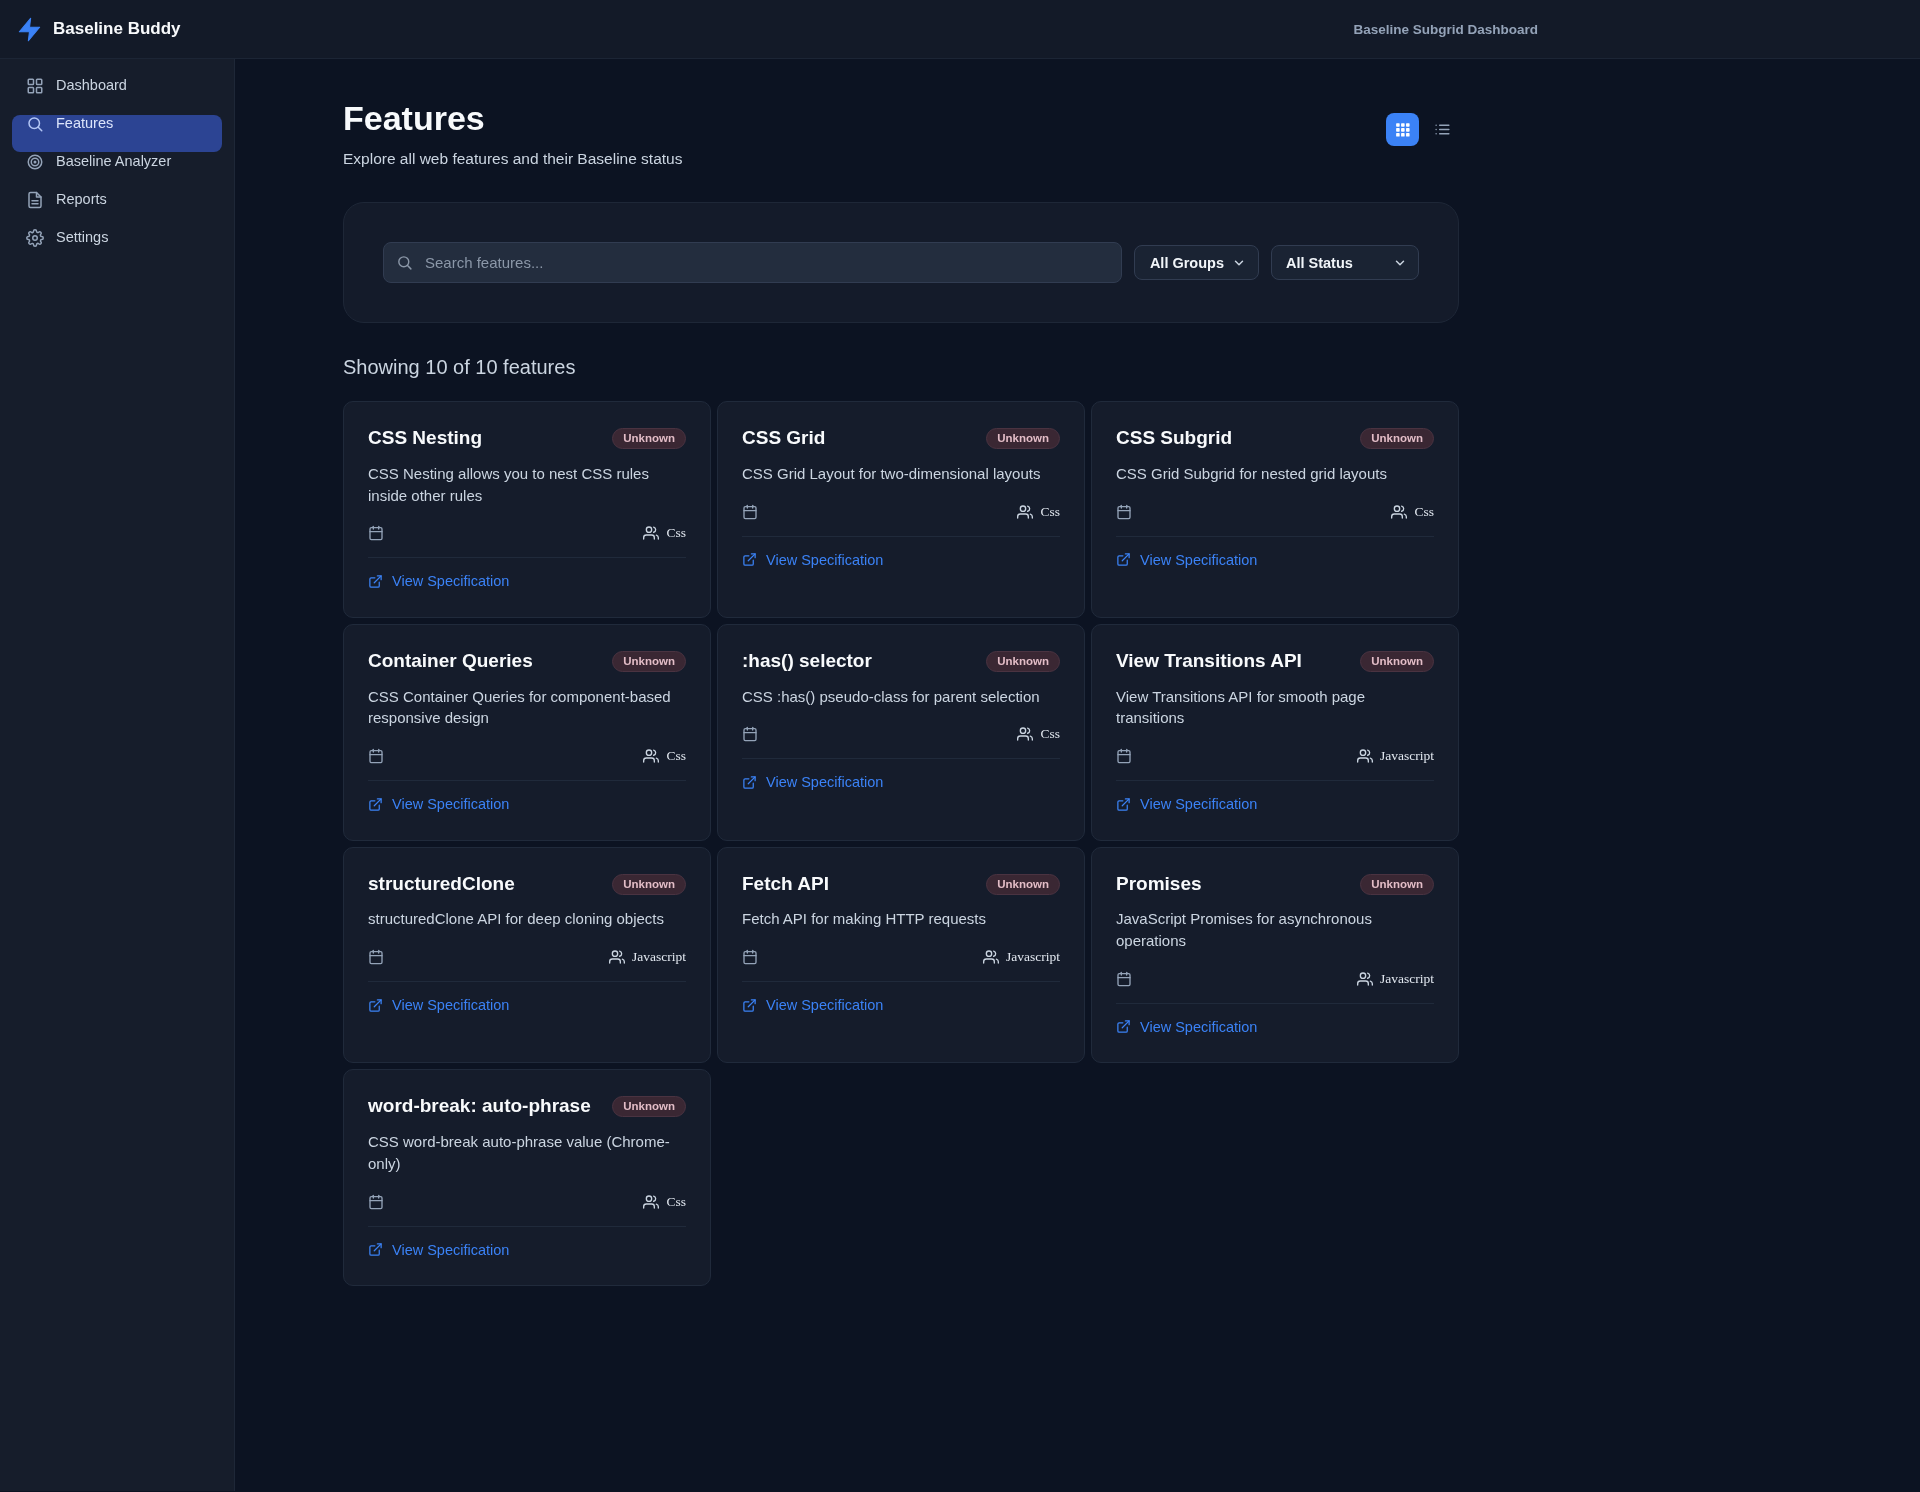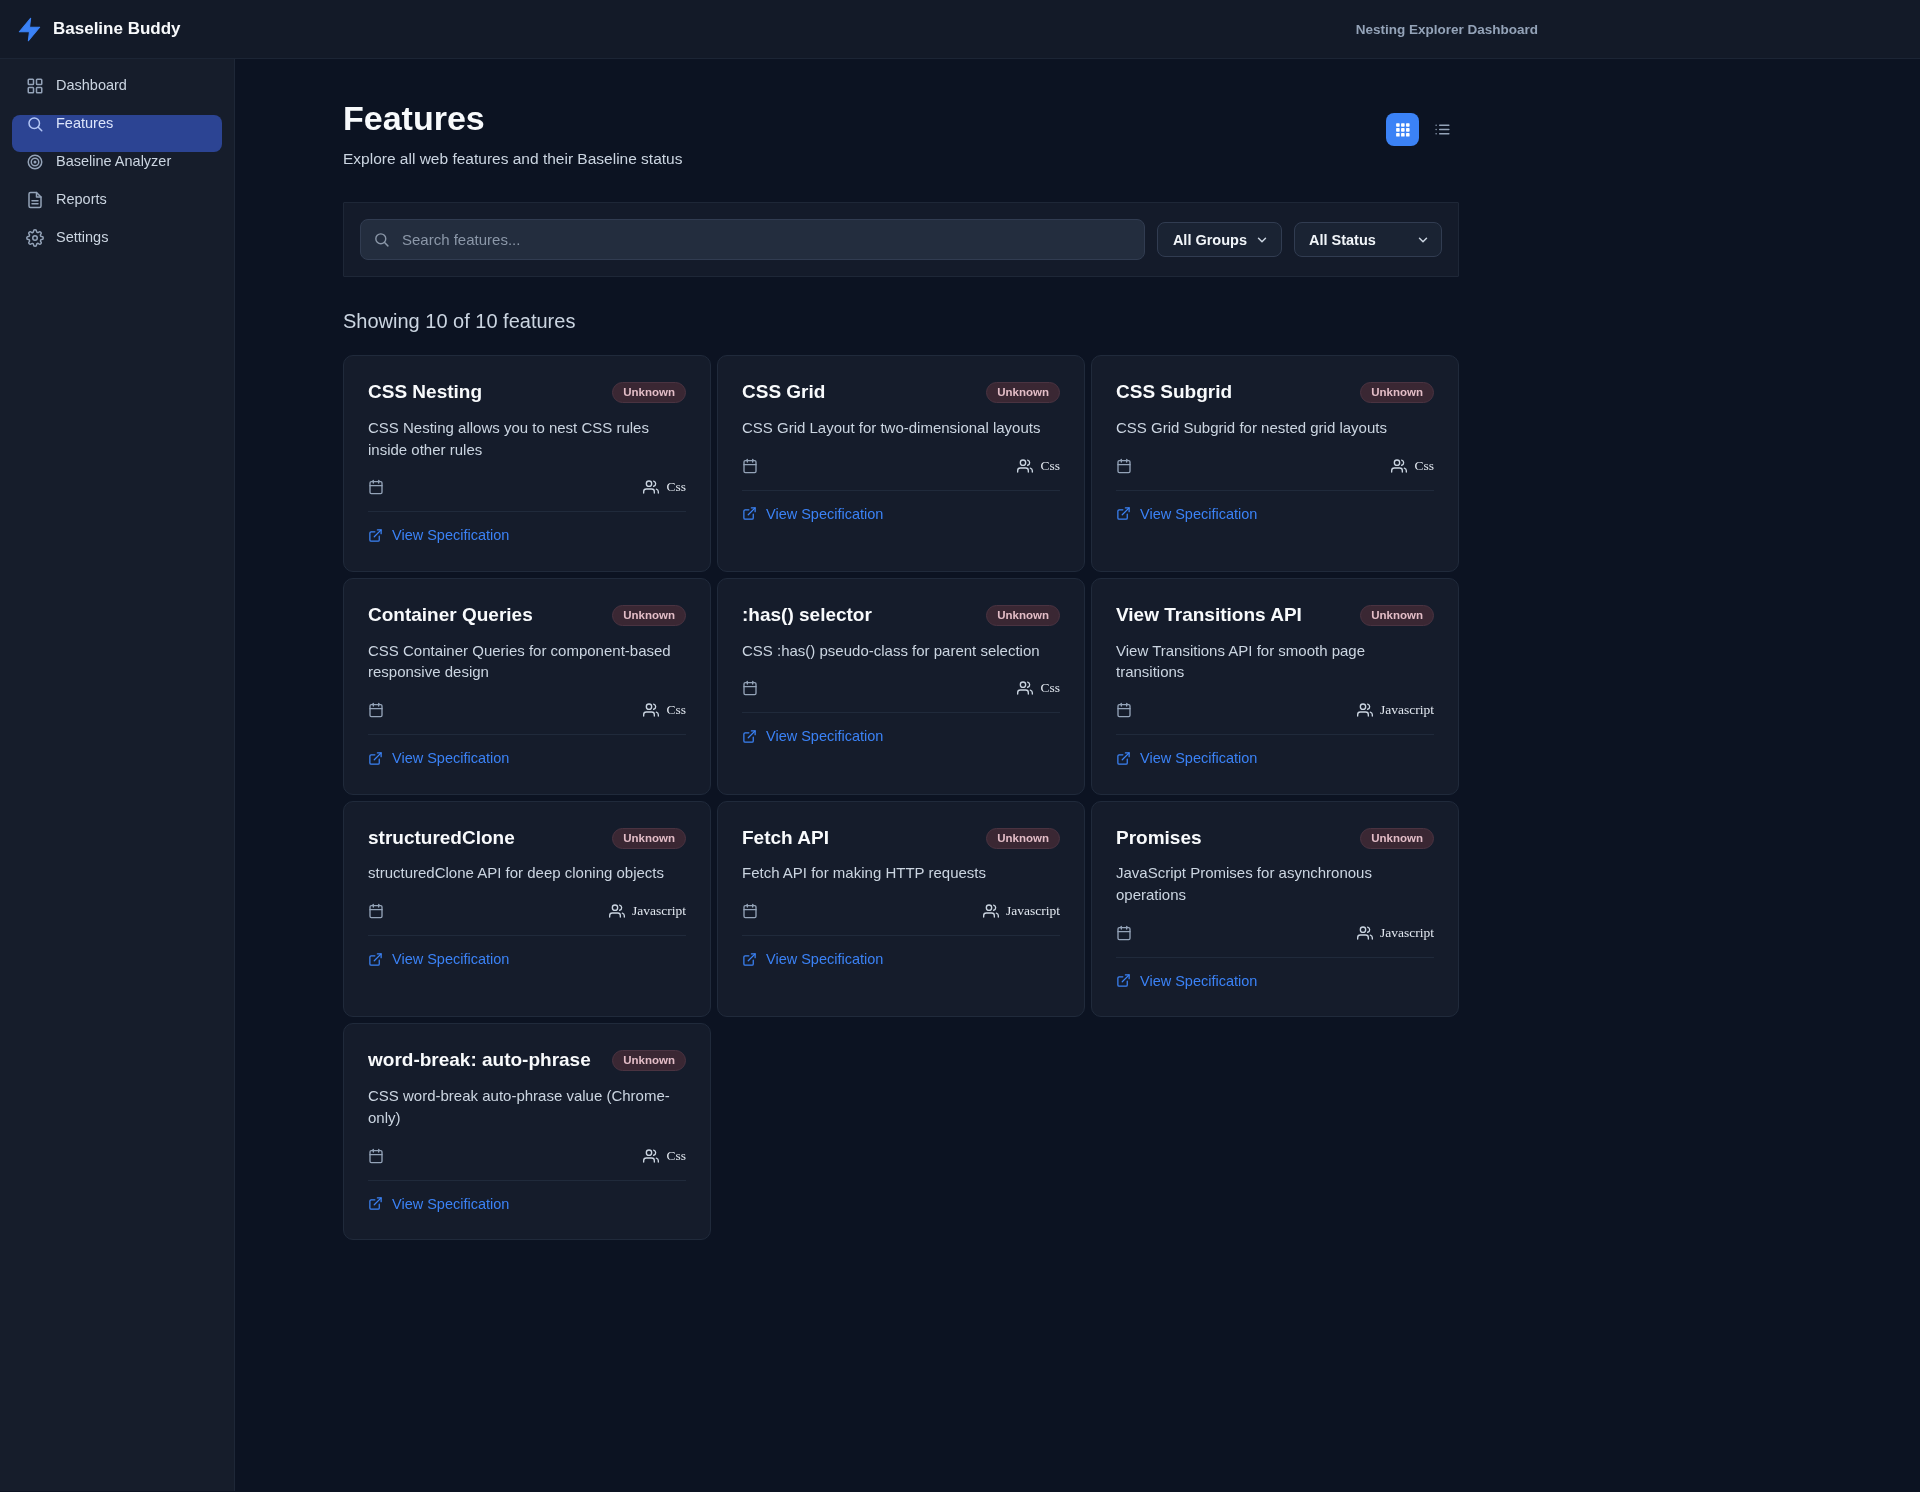--- a/index.html
+++ b/index.html
@@ -81,22 +81,22 @@
     color: #94a3b8;
   }
   .toggle-btn.active { background: #3b82f6; color: #ffffff; }
   .toggle-btn svg { width: 17px; height: 17px; }
 
   
   .filter-bar {
     margin-top: 34px;
     background: #141b2a;
     border: 1px solid #1e2737;
-    border-radius: 1px;
-    padding: 16px;
+    border-radius: 21px;
+    padding: 39px;
     display: flex;
     gap: 12px;
     align-items: center;
   }
   .search-wrap { flex: 1; position: relative; }
   .search-wrap .icon {
     position: absolute; left: 13px; top: 12px;
     color: #8b97a8; display: flex;
   }
   .search-wrap svg { width: 17px; height: 17px; }
@@ -197,21 +197,21 @@
 
 <div class="header">
   <div class="brand">
     <span class="icon">
       <svg viewBox="0 0 24 24" fill="currentColor" stroke="currentColor" stroke-width="1" stroke-linejoin="round">
           <polygon points="13 2 3 14 12 14 11 22 21 10 12 10 13 2"></polygon>
         </svg>
     </span>
     <span class="brand-name">Baseline Buddy</span>
   </div>
-  <div class="header-right">Nesting Explorer Dashboard</div>
+  <div class="header-right">Baseline Subgrid Dashboard</div>
 </div>
 
 <div class="shell">
 
   <div class="sidebar">
     <div class="nav-item">
       <span class="icon">
         <svg viewBox="0 0 24 24" fill="none" stroke="currentColor" stroke-width="2" stroke-linecap="round" stroke-linejoin="round">
             <rect x="3" y="3" width="7" height="7" rx="1"></rect>
             <rect x="14" y="3" width="7" height="7" rx="1"></rect>

